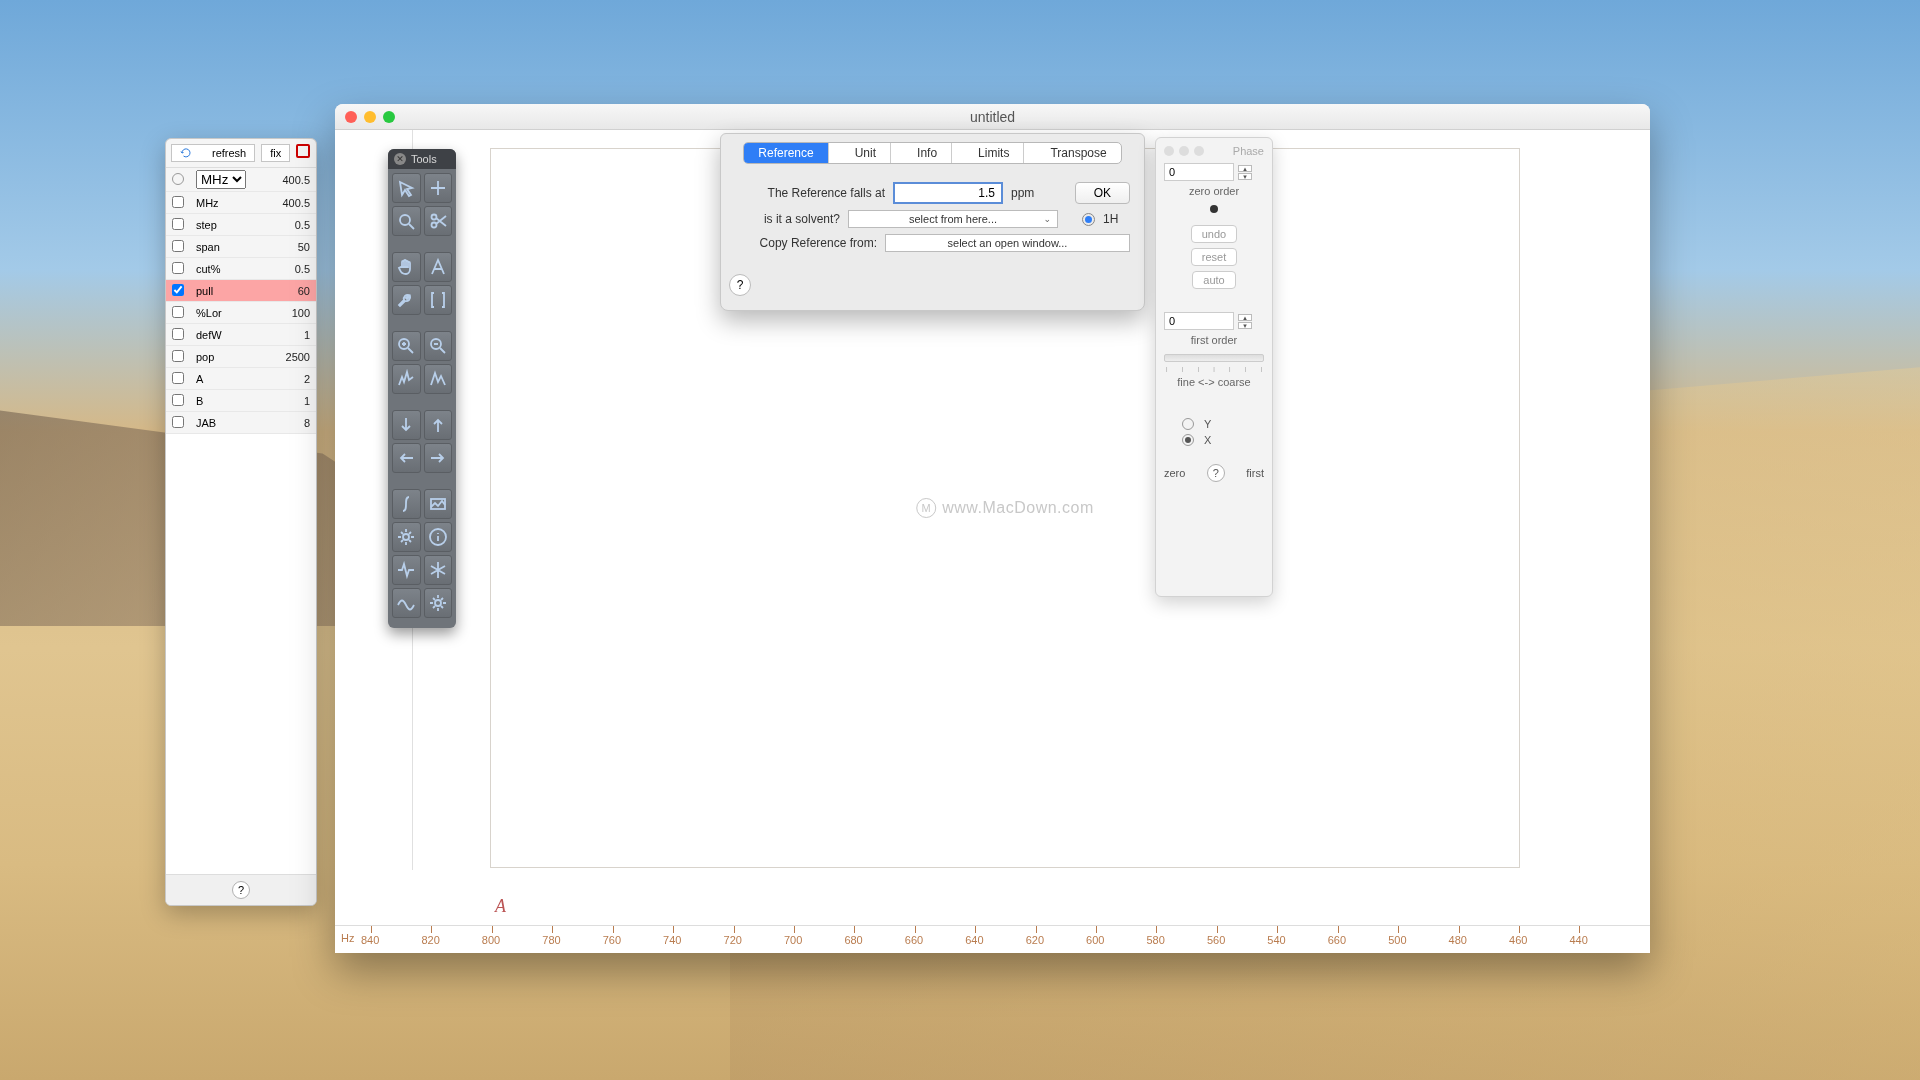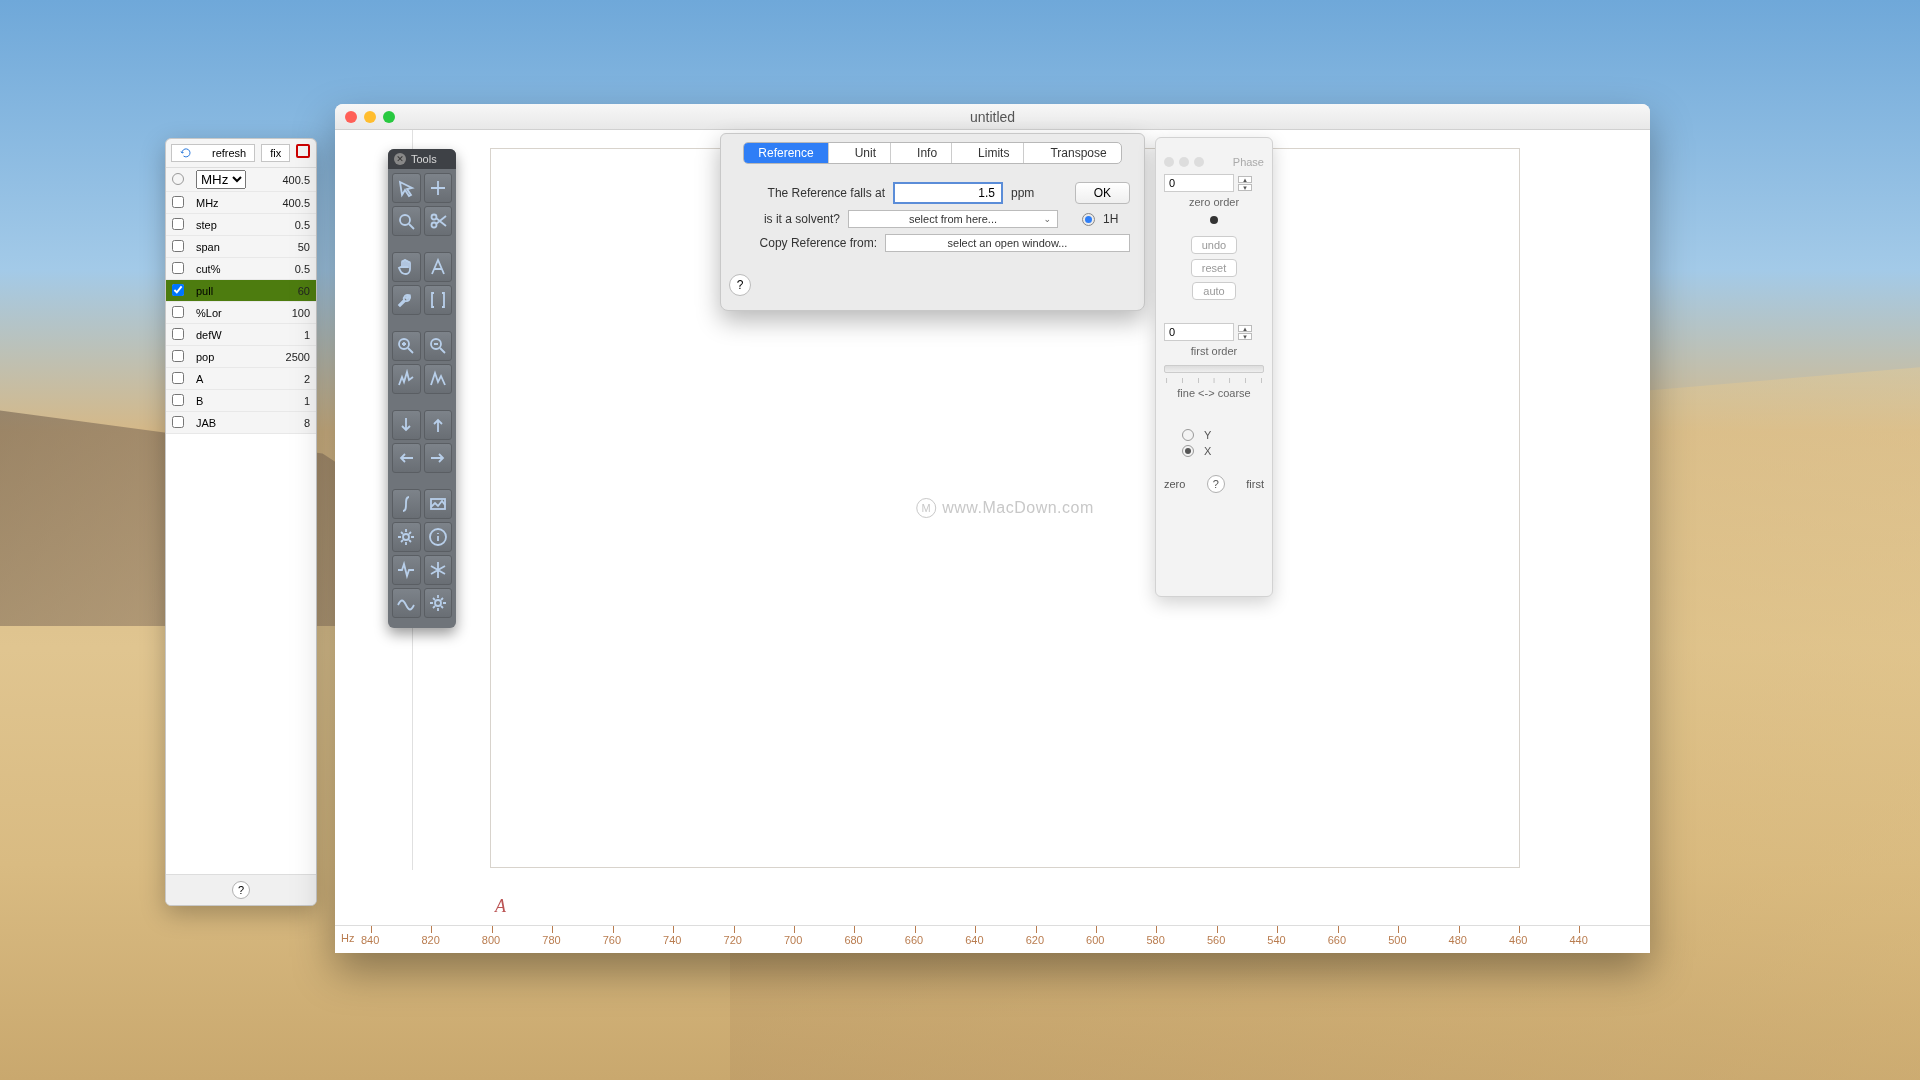--- a/index.html
+++ b/index.html
@@ -36,21 +36,21 @@
 .settings-top { display:flex; gap:6px; padding:5px; border-bottom:1px solid #ddd; }
 .btn { background:#fff; border:1px solid #c5c5c5; border-radius:0; padding:2px 8px; font-size:11px; display:flex; align-items:center; gap:20px; cursor:pointer;}
 .btn.refresh svg { width:12px; height:12px; }
 .red-square { width:14px; height:14px; border:2px solid #c00; border-radius:2px; display:inline-block;}
 .params-table { width:100%; border-collapse:collapse; font-size:11px; }
 .params-table tr { border-bottom:1px solid #e8e8e8; height:22px; }
 .params-table td { padding:2px 6px; }
 .params-table td.val { text-align:right; color:#222; }
 .params-table td.cb { width:18px; }
 .params-table input[type=checkbox]{ width:12px; height:12px; }
-.row-sel td { background:#4d7c0f; }
+.row-sel td { background:#fca5a5; }
 .panel-filler { height:440px; background:#fff; }
 .panel-foot { display:flex; justify-content:center; padding:6px; border-top:1px solid #ddd; background:#f0f0f0;}
 .help-round { width:18px; height:18px; border:1px solid #b0b0b0; border-radius:50%; font-size:11px; display:flex; align-items:center; justify-content:center; background:#fff; cursor:pointer;}
 
 
 .doc-window {
   position:absolute; left:335px; top:104px; width:1315px; height:849px;
   background:#f2f2f2; border-radius:8px 8px 0 0;
   box-shadow: 0 18px 42px rgba(0,0,0,.35);
   display:flex; flex-direction:column;
@@ -116,21 +116,21 @@
 .mac-btn { background:linear-gradient(#fff,#efefef); border:1px solid #bbb; border-radius:4px; padding:3px 18px; font-size:12px; cursor:pointer;}
 .radio-dot{ width:13px; height:13px; border-radius:50%; border:1px solid #888; display:inline-flex; align-items:center; justify-content:center;}
 .radio-dot.on::after{content:""; width:7px; height:7px; border-radius:50%; background:#2f7ef6;}
 .help-circle { width:22px; height:22px; border:1px solid #bbb; background:#fff; border-radius:50%; display:flex; align-items:center; justify-content:center; font-size:12px; margin:10px 0 0 8px; cursor:pointer;}
 
 
 .phase-panel {
   position:absolute; left:1155px; top:137px; width:118px; height:460px;
   background:#f3f3f3; border:1px solid #d2d2d2; border-radius:6px;
   box-shadow: 0 6px 18px rgba(0,0,0,.18);
-  padding:18px 8px 10px; font-size:11px; color:#555;
+  padding:7px 8px 10px; font-size:11px; color:#555;
 }
 .phase-head{ display:flex; align-items:center; gap:5px; color:#aaa; margin-bottom:6px;}
 .phase-head .d{ width:10px; height:10px; border-radius:50%; background:#ddd;}
 .pp-field{ display:flex; align-items:center; gap:4px;}
 .pp-field input{ width:70px; border:1px solid #ccc; padding:2px 4px; font-size:11px;}
 .stepper{ width:14px; display:flex; flex-direction:column; gap:1px;}
 .stepper div{ height:7px; background:#fff; border:1px solid #bbb; font-size:7px; line-height:5px; text-align:center; cursor:pointer;}
 .pp-label{ text-align:center; margin:4px 0 8px; color:#666;}
 .dot-ctrl{ display:flex; justify-content:center; margin-bottom:12px;}
 .dot-ctrl span{ width:8px; height:8px; background:#333; border-radius:50%;}

